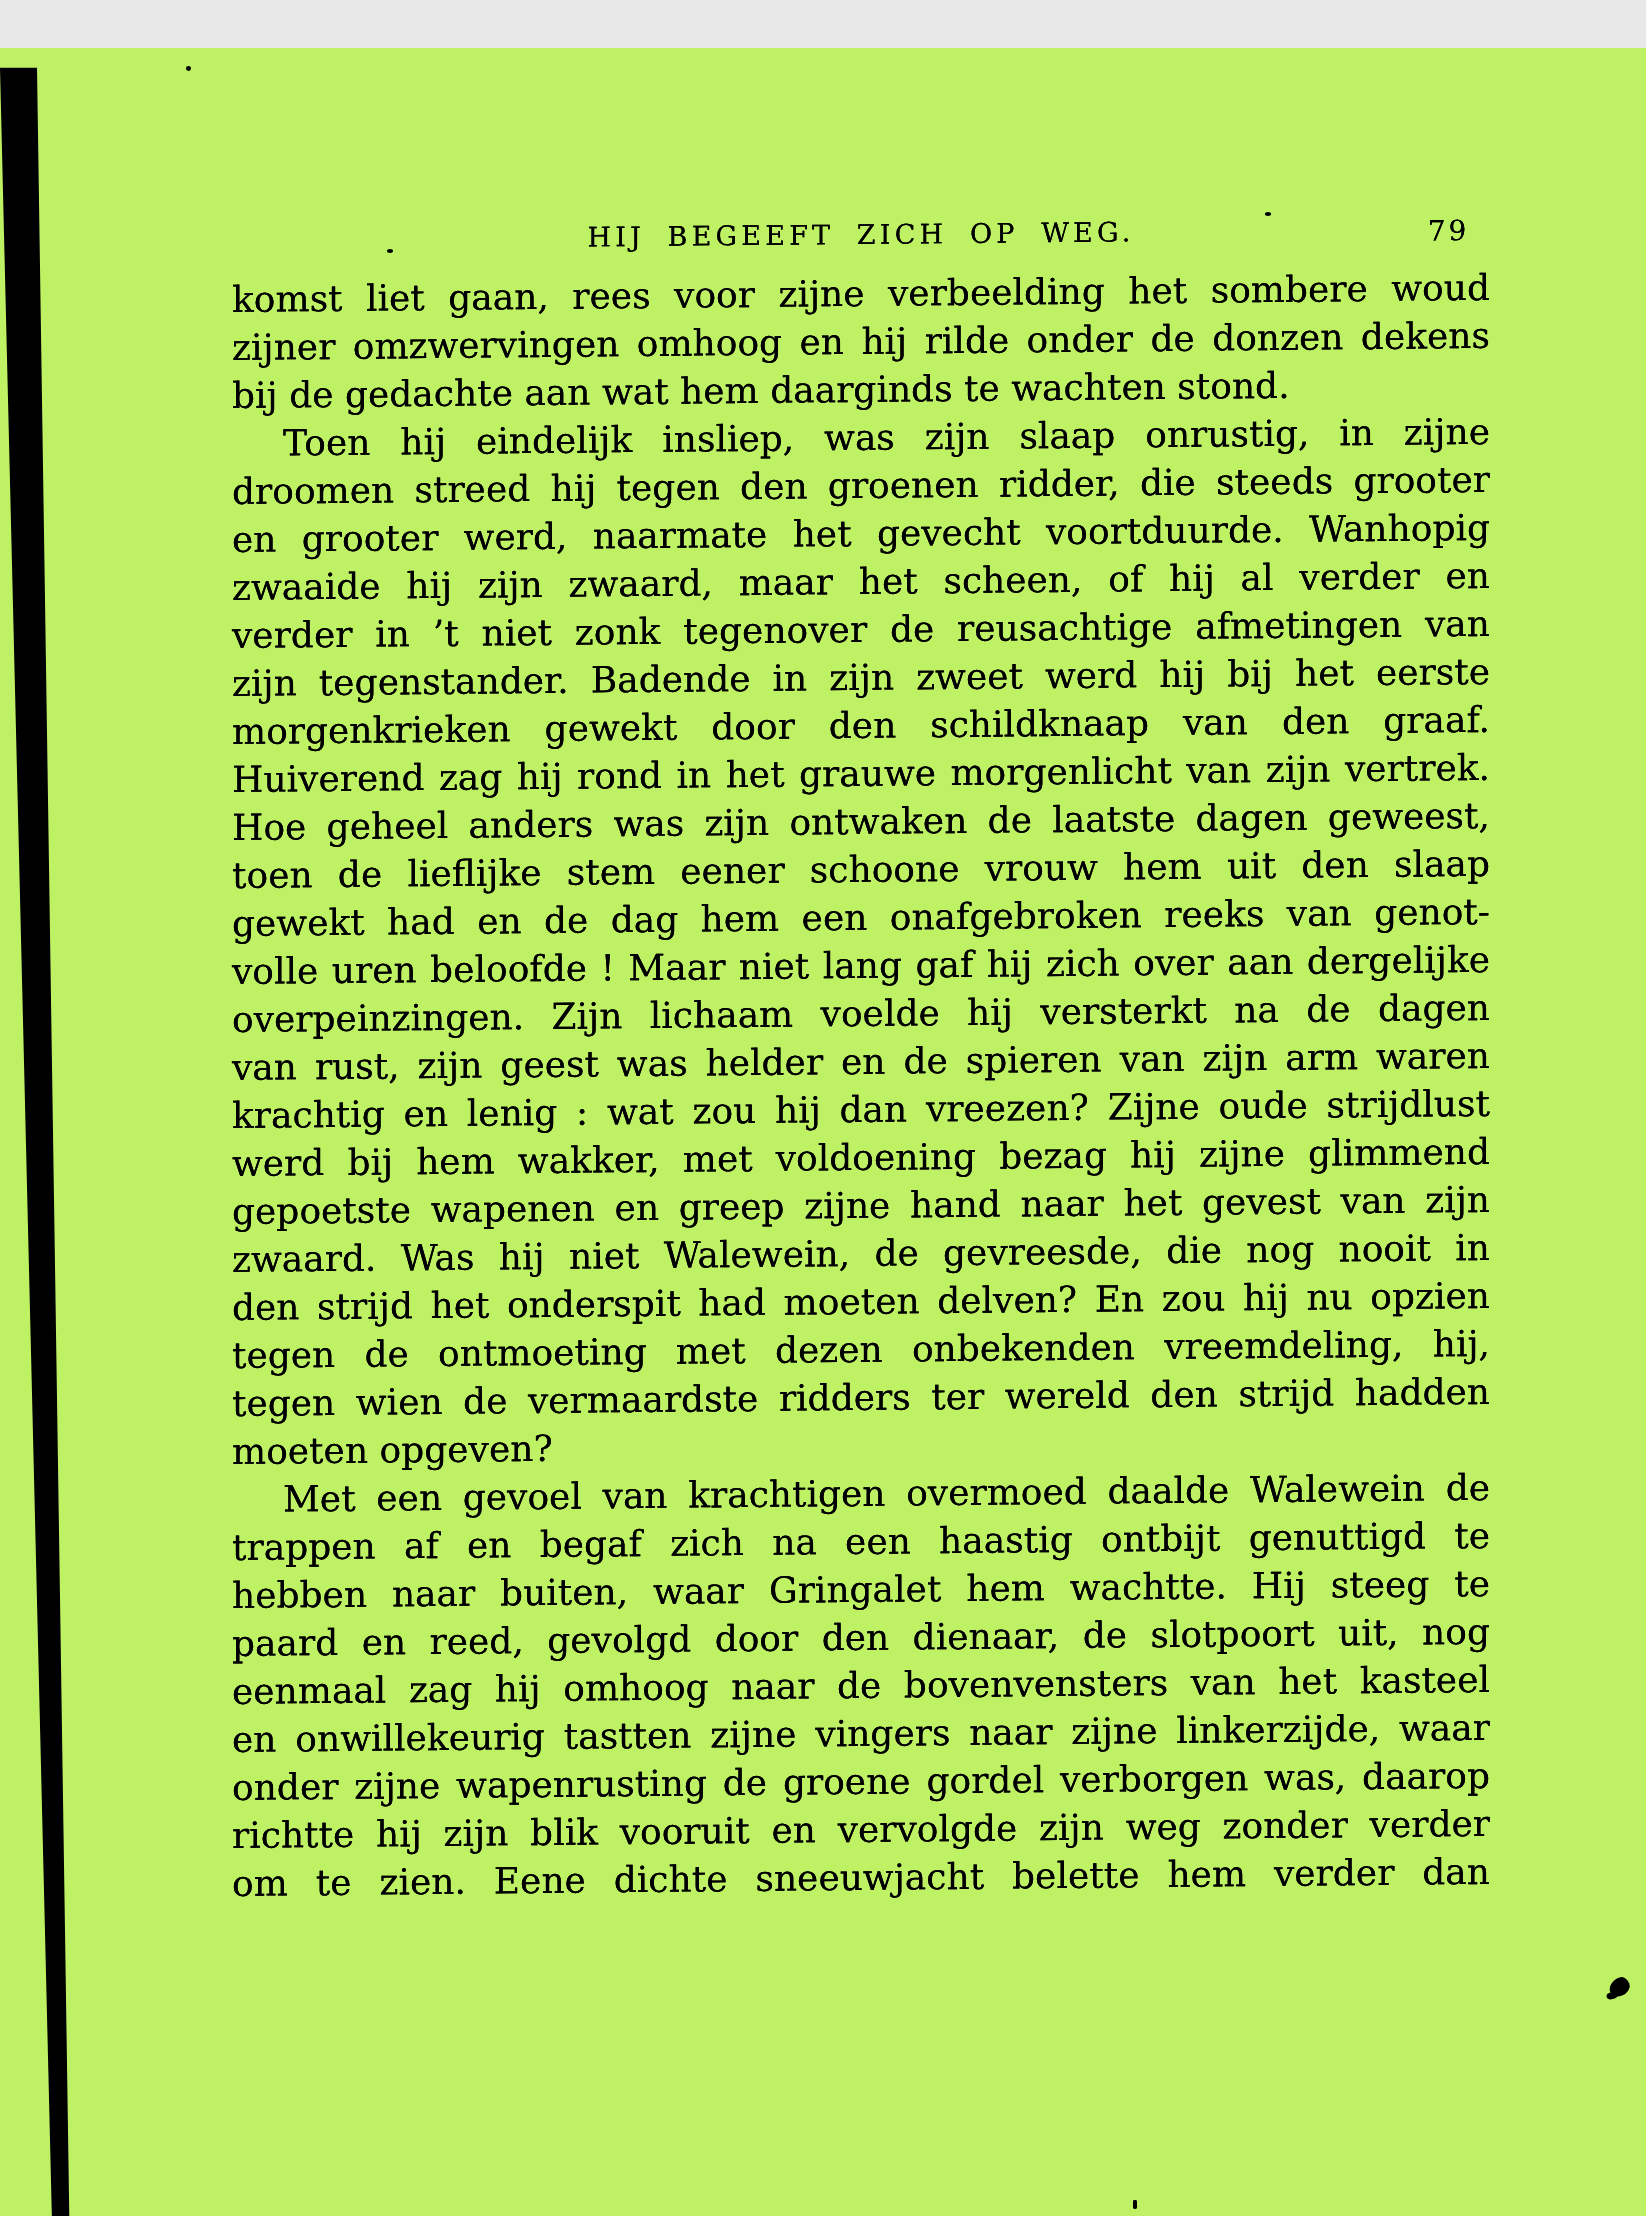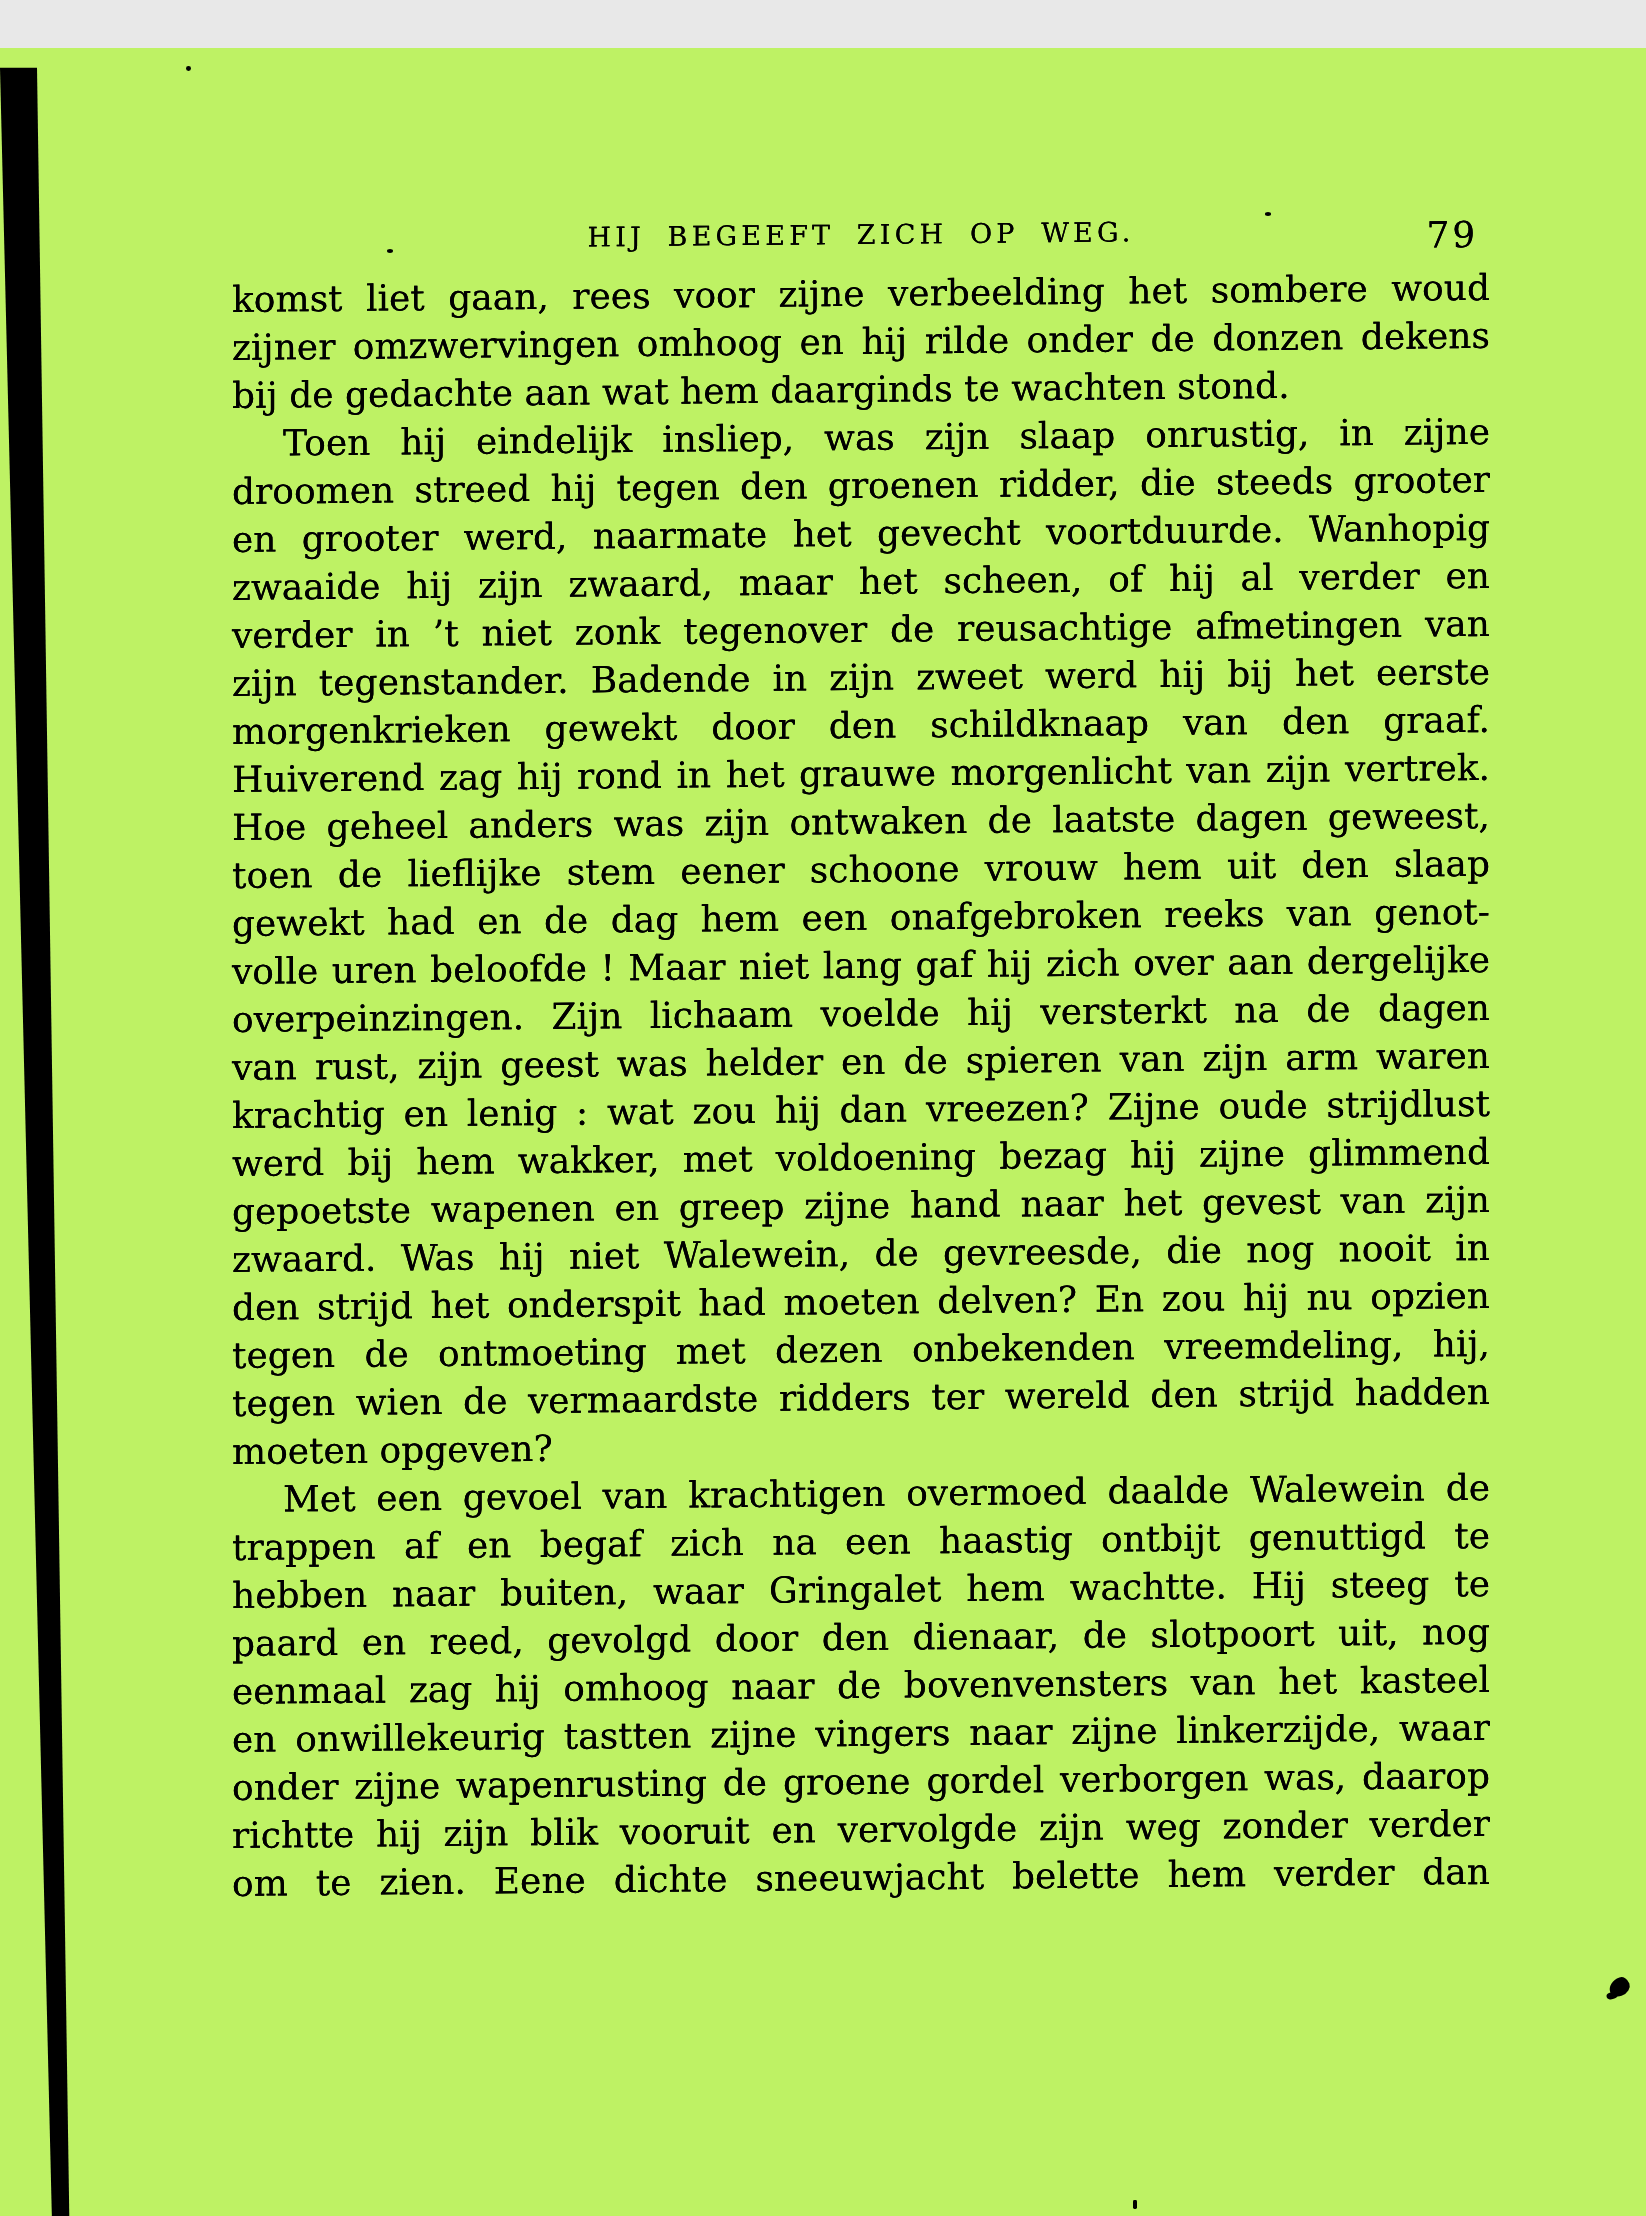--- a/index.html
+++ b/index.html
@@ -47,23 +47,23 @@
     transform: translateX(-50%);
     top: 14px;
     font-size: 27px;
     letter-spacing: 4.2px;
     word-spacing: 9.8px;
     white-space: nowrap;
     text-shadow: 0 0 0.4px #000;
   }
   .page-num {
     position: absolute;
-    right: 12px;
+    right: 21px;
     top: 15.4px;
-    font-size: 36px;
+    font-size: 28px;
     letter-spacing: 2.8px;
     text-shadow: 0 0 0.4px #000;
   }
   .body-text {
     position: absolute;
     left: 232px;
     top: 228px;
     width: 1258px;
     text-shadow: 0 0 0.4px #000;
   }

